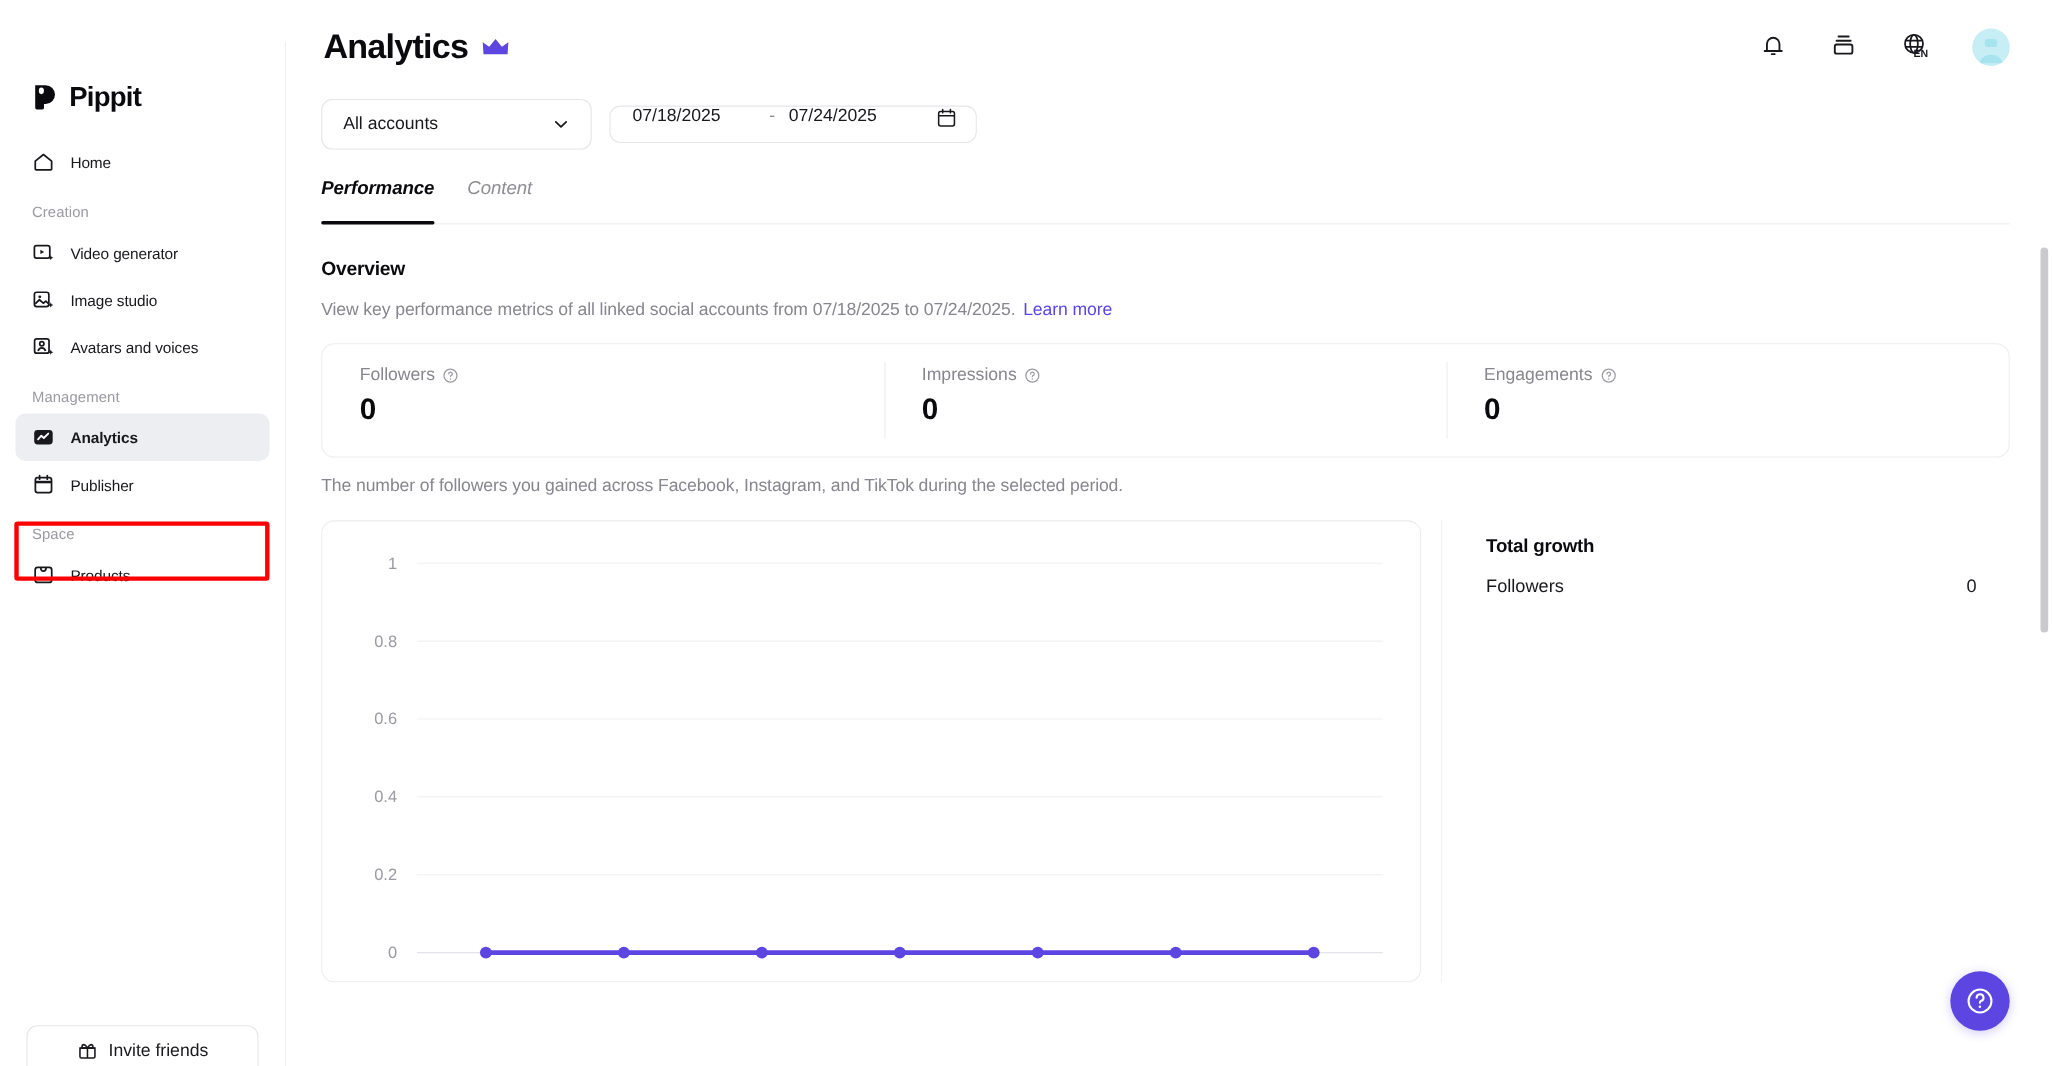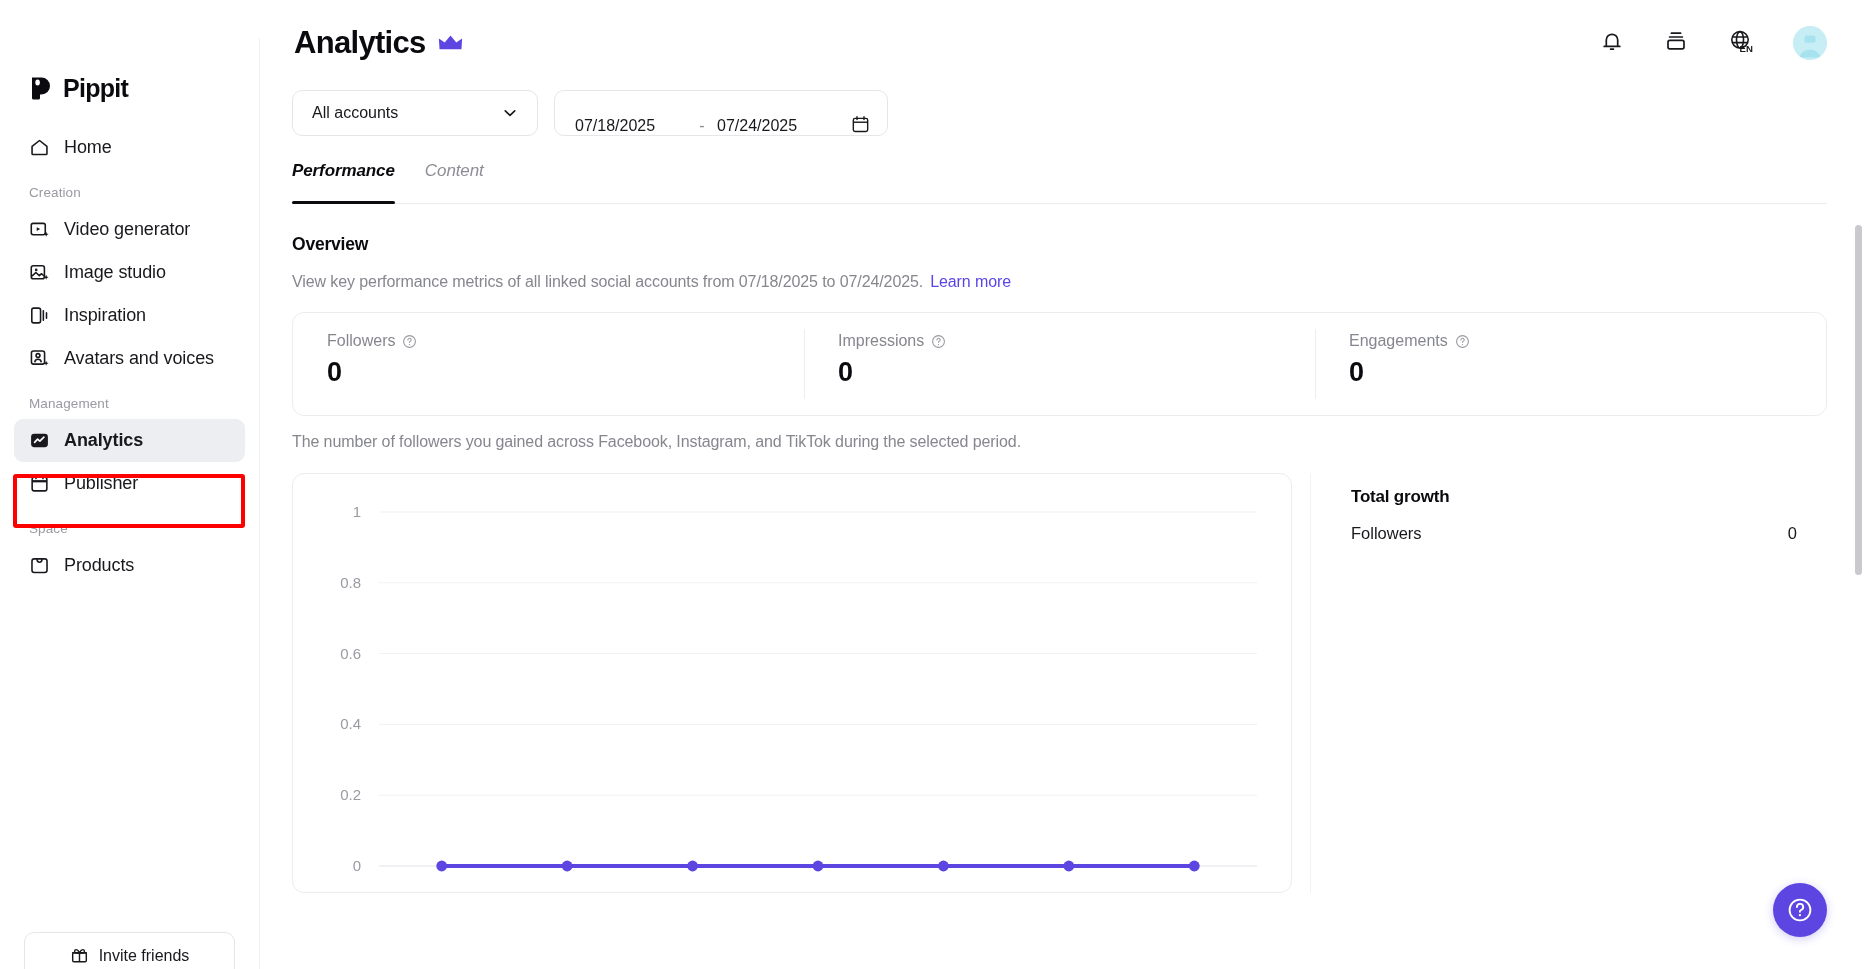--- a/index.html
+++ b/index.html
@@ -44,21 +44,21 @@
   .nav-item {
     display: flex; align-items: center; gap: 14px;
     height: 43px;
     padding: 0 14px;
     border-radius: 9px;
     cursor: pointer;
     position: relative;
   }
   .nav-item.active { background: #eceef1; }
   .nav-item .ico { width: 22px; height: 22px; display: flex; align-items: center; justify-content: center; flex: 0 0 22px; }
-  .nav-item .lbl { font-size: 18px; color: #18181d; letter-spacing: -0.1px; }
+  .nav-item .lbl { font-size: 14px; color: #18181d; letter-spacing: -0.1px; }
   .nav-item.active .lbl { font-weight: 700; }
 
   
   .annot-box {
     position: absolute;
     left: 13px; top: 436px;
     width: 232px; height: 54px;
     border: 4px solid #ff0000;
     border-radius: 3px;
     pointer-events: none;
@@ -113,23 +113,23 @@
   }
   .filters { display: flex; align-items: center; gap: 16px; margin-top: 4px; }
   .select-box {
     width: 246px; height: 46px;
     border: 1px solid #e6e6e9; border-radius: 10px;
     display: flex; align-items: center; justify-content: space-between;
     padding: 0 17px 0 19px;
     font-size: 16px; color: #18181d; cursor: pointer; background:#fff;
   }
   .date-box {
-    width: 334px; height: 46px;
+    width: 334px; height: 34px;
     border: 1px solid #e6e6e9; border-radius: 10px;
-    display: flex; align-items: flex-end;
+    display: flex; align-items: flex-start;
     padding: 0 16px 0 20px;
     font-size: 16px; color: #18181d; cursor: pointer; background:#fff;
     gap: 0;
   }
   .date-box .d { width: 112px; }
   .date-box .dash { color: #8a8a92; width: 30px; text-align: center; }
   .date-box .cal { margin-left: auto; display:flex; }
 
   .tabs {
     display: flex; align-items: flex-end; gap: 30px;
@@ -270,30 +270,20 @@
           <svg viewBox="0 0 24 24" width="21" height="21" fill="none" stroke="#18181d" stroke-width="1.8" stroke-linejoin="round">
             <rect x="2.6" y="4.2" width="15" height="15" rx="2.4"></rect>
             <circle cx="8.2" cy="9" r="1.5" fill="#18181d" stroke="none"></circle>
             <path d="M3.4 16.2l4.4-4.2 4 3.6 2.6-2.2 2.8 2.6"></path>
             <path d="M19.6 14.6l.8 2 2 .8-2 .8-.8 2-.8-2-2-.8 2-.8.8-2z" fill="#18181d" stroke="none"></path>
           </svg>
         </span>
         <span class="lbl">Image studio</span>
       </div>
 
-      <div class="nav-item">
-        <span class="ico">
-          <svg viewBox="0 0 24 24" width="21" height="21" fill="none" stroke="#18181d" stroke-width="1.8" stroke-linejoin="round">
-            <rect x="3.2" y="3.6" width="10" height="16.8" rx="2.2"></rect>
-            <path d="M16.4 6.5v11" stroke-linecap="round"></path>
-            <path d="M20 9v6" stroke-linecap="round"></path>
-          </svg>
-        </span>
-        <span class="lbl">Inspiration</span>
-      </div>
 
       <div class="nav-item">
         <span class="ico">
           <svg viewBox="0 0 24 24" width="21" height="21" fill="none" stroke="#18181d" stroke-width="1.8" stroke-linejoin="round">
             <rect x="2.8" y="3.4" width="15" height="15" rx="2.4"></rect>
             <circle cx="10.3" cy="8.6" r="2.2"></circle>
             <path d="M6.4 16.2c.6-2.2 2.2-3.3 3.9-3.3s3.3 1.1 3.9 3.3"></path>
             <path d="M19.6 14.6l.8 2 2 .8-2 .8-.8 2-.8-2-2-.8 2-.8.8-2z" fill="#18181d" stroke="none"></path>
           </svg>
         </span>

